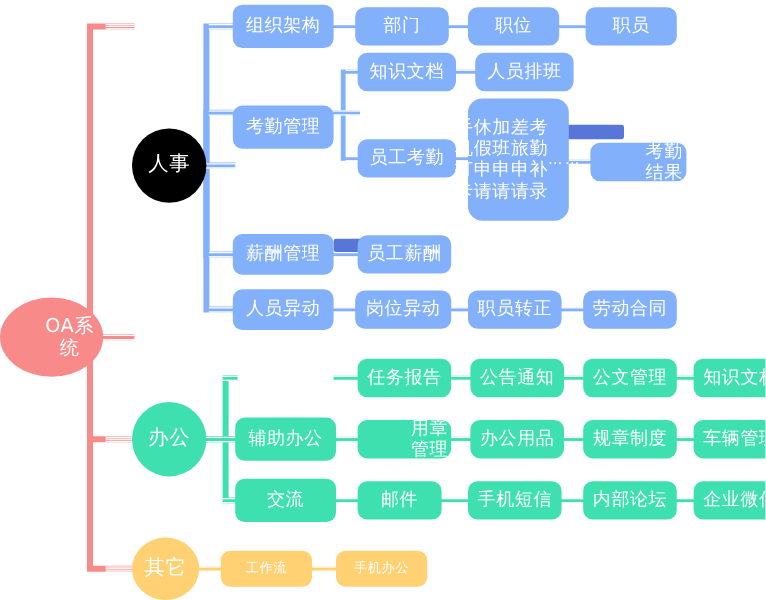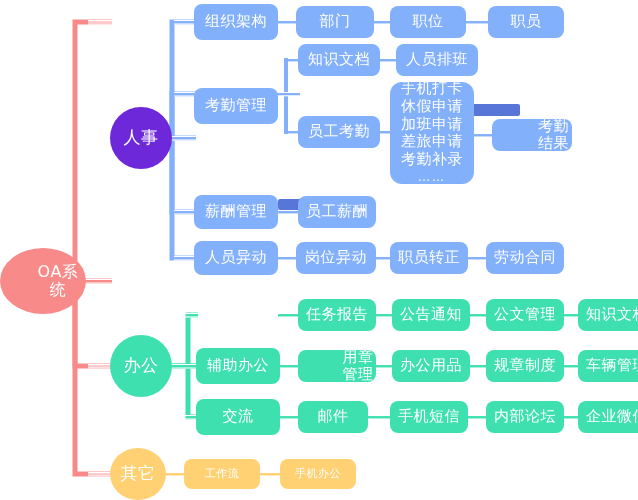--- a/index.html
+++ b/index.html
@@ -3,27 +3,27 @@
 <meta charset="utf-8">
 <style>
   html,body{margin:0;padding:0;background:#ffffff;}
   body{font-family:"DejaVu Sans","Liberation Sans",sans-serif;}
   #stage{position:relative;width:638px;height:500px;overflow:hidden;background:#fff;}
   svg.wires{position:absolute;left:0;top:0;width:638px;height:500px;pointer-events:none;}
   .node{position:absolute;box-sizing:border-box;display:flex;align-items:center;justify-content:center;
         color:#ffffff;text-align:center;line-height:1.15;border-radius:8px;letter-spacing:.5px;}
   .circle{border-radius:50%;}
   .n-root{background:#f98a8a;font-size:16px;padding-left:30px;}
-  .n-hr{background:#6d28d9;font-size:17px;text-align:right;}
+  .n-hr{background:#000000;font-size:17px;text-align:right;}
   .n-office{background:#3fe0b0;font-size:17px;}
   .n-other{background:#ffd173;font-size:17px;}
   .b-blue{background:#83b0fb;font-size:15px;}
   .b-green{background:#3fe0b0;font-size:15px;}
   .b-orange{background:#ffd173;font-size:11px;}
-  .b-list{background:#83b0fb;font-size:15px;border-radius:12px;flex-direction:column;justify-content:center;padding:17px 0;}
+  .b-list{background:#83b0fb;font-size:15px;border-radius:12px;flex-direction:row;justify-content:center;padding:17px 0;}
   .b-list span{display:block;line-height:1.18;}
   .b-list span.dots{font-size:12px;letter-spacing:2px;line-height:1.4;}
   .hl{position:absolute;background:#4f6fd6;opacity:.95;border-radius:2px;}
 </style>
 </head>
 <body>
 
 <div id="stage">
 
   <svg class="wires" viewBox="0 0 638 500">

